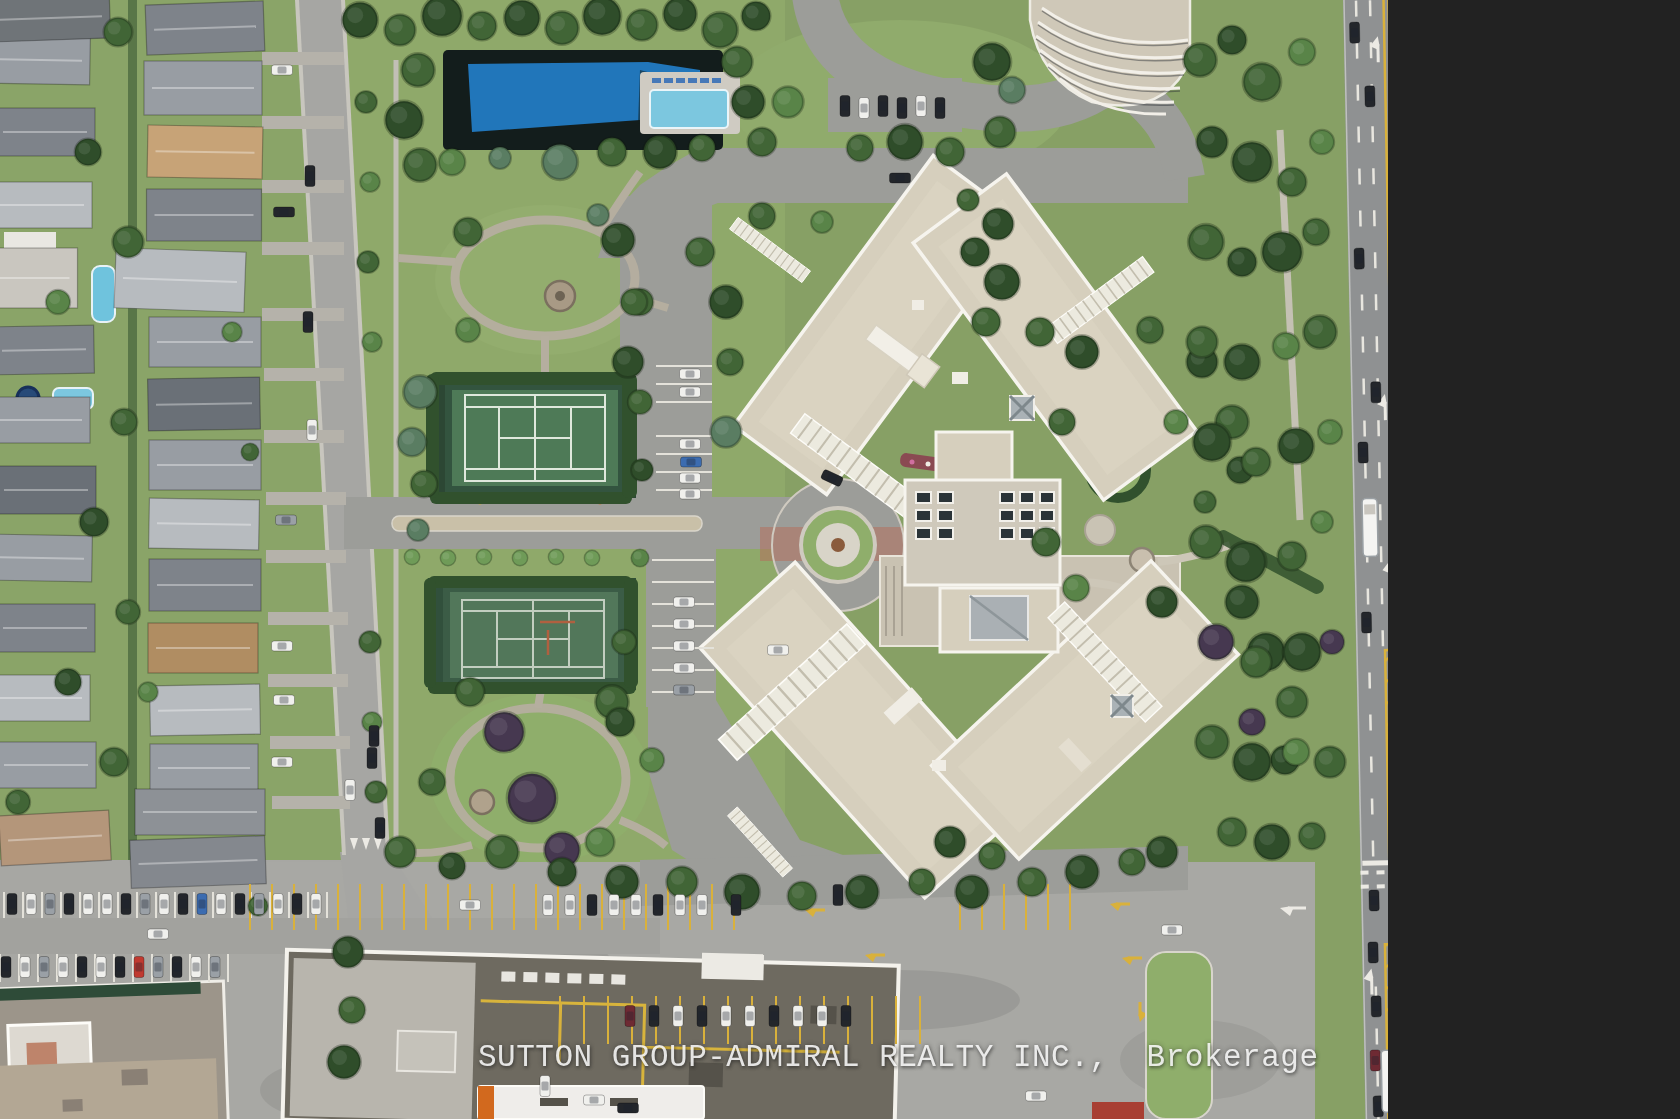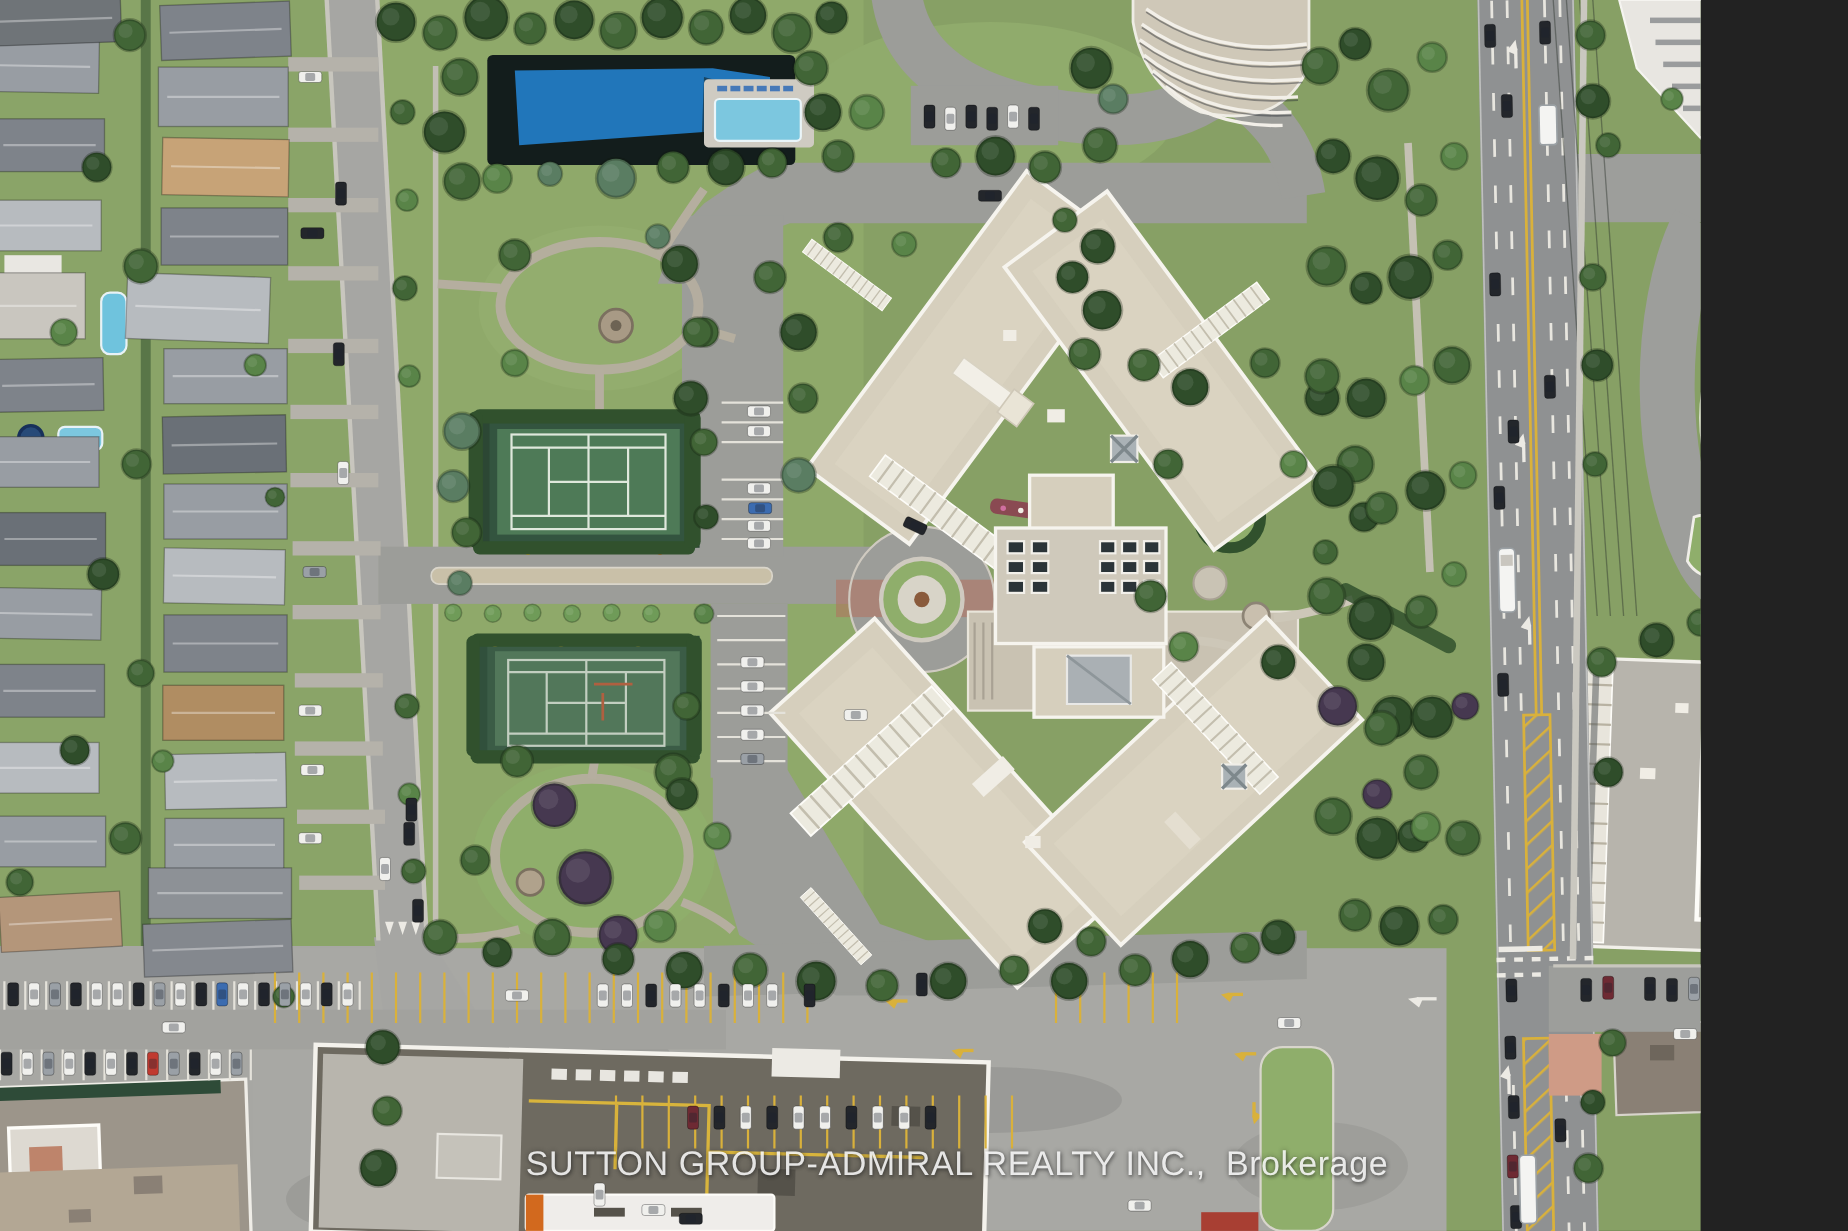--- a/index.html
+++ b/index.html
@@ -1,16 +1,16 @@
 <!DOCTYPE html>
 <html><head>
 <meta charset="utf-8">
 <style>
   html,body{margin:0;padding:0;background:#222;}
-  .stage{position:relative;width:1546px;height:1119px;overflow:hidden;font-family:Liberation Sans, sans-serif;}
+  .stage{position:relative;width:1388px;height:1119px;overflow:hidden;font-family:Liberation Mono, monospace;}
   .stage svg{position:absolute;left:0;top:0;}
   .watermark{
     position:absolute;left:478px;top:1040px;
     font-size:31px;font-weight:400;letter-spacing:.5px;white-space:pre;
     color:rgba(255,255,255,.85);
     text-shadow:0 0 5px rgba(30,30,30,.45), 1px 2px 3px rgba(30,30,30,.4);
   }
 </style>
 </head>
 <body>

